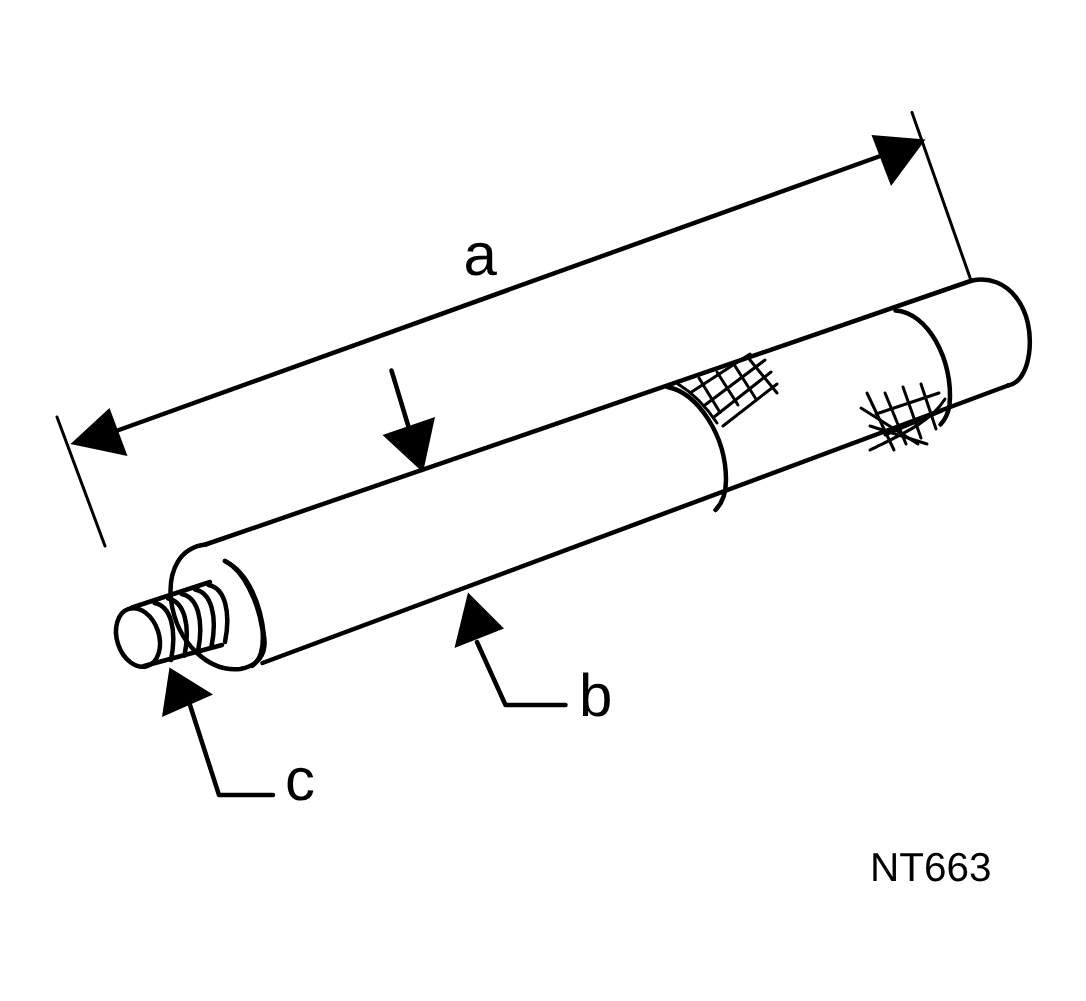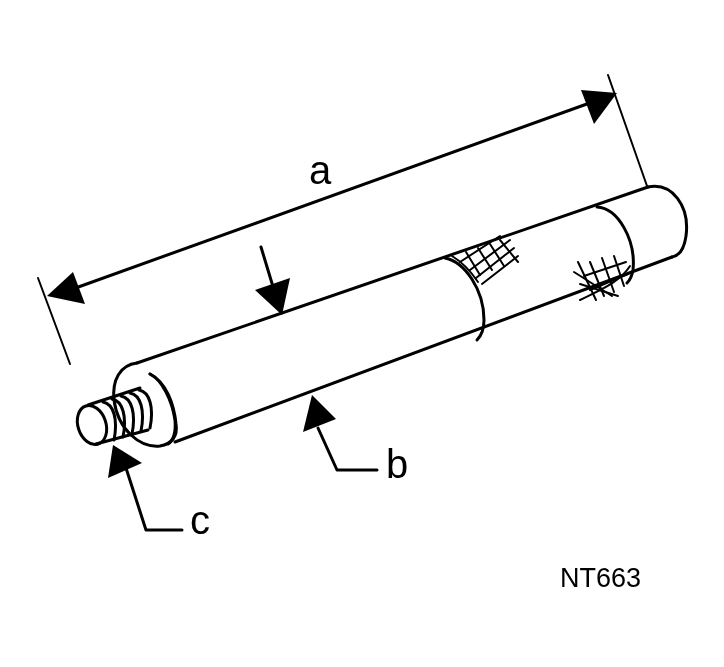--- a/index.html
+++ b/index.html
@@ -10,21 +10,21 @@
       font-family: "Liberation Sans", sans-serif;
       color: #000000;
       line-height: 1;
       white-space: nowrap;
     }
     .lbl-big { font-size: 40px; }
     .lbl-code { font-size: 27px; letter-spacing: 0px; }
     #label-a { left: 309px; top: 150px; }
     #label-b { left: 386px; top: 444px; }
     #label-c { left: 190px; top: 500px; }
-    #figure-code { left: 560px; top: 565px; }
+    #figure-code { left: 580px; top: 565px; }
   </style>
 </head>
 <body>
 
 <svg id="canvas" width="724" height="667" viewBox="0 0 724 667" xmlns="http://www.w3.org/2000/svg">
   <g fill="none" stroke="#000" stroke-linecap="round" stroke-linejoin="round">
 
     <line x1="38" y1="278" x2="70" y2="364" stroke-width="2"></line>
     <line x1="608" y1="75" x2="647" y2="186" stroke-width="2"></line>
 

